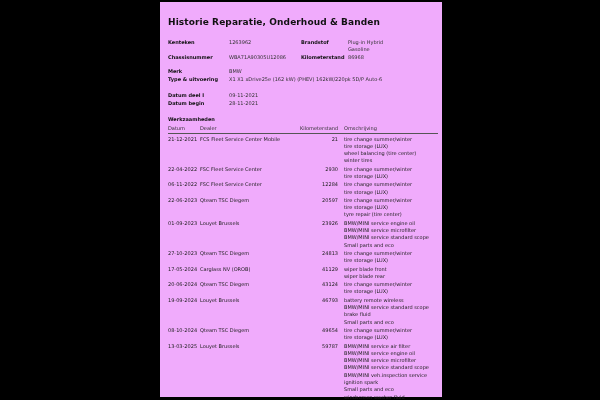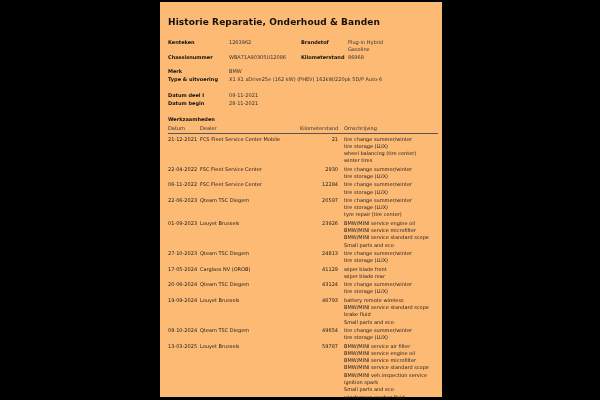--- a/index.html
+++ b/index.html
@@ -7,21 +7,21 @@
     width:600px; height:400px;
     background:#000;
     position:relative;
     font-family:"DejaVu Sans", sans-serif;
     overflow:hidden;
   }
   .page {
     position:absolute;
     left:160px; top:2px;
     width:282px; height:395px;
-    background:#fdba74;
+    background:#f0abfc;
     color:#1a1a1a;
     box-sizing:border-box;
     padding:15px 4px 0 8px;
   }
   .title {
     font-size:9px;
     font-weight:bold;
     color:#111;
     margin:0 0 12px 0;
     letter-spacing:0.1px;

